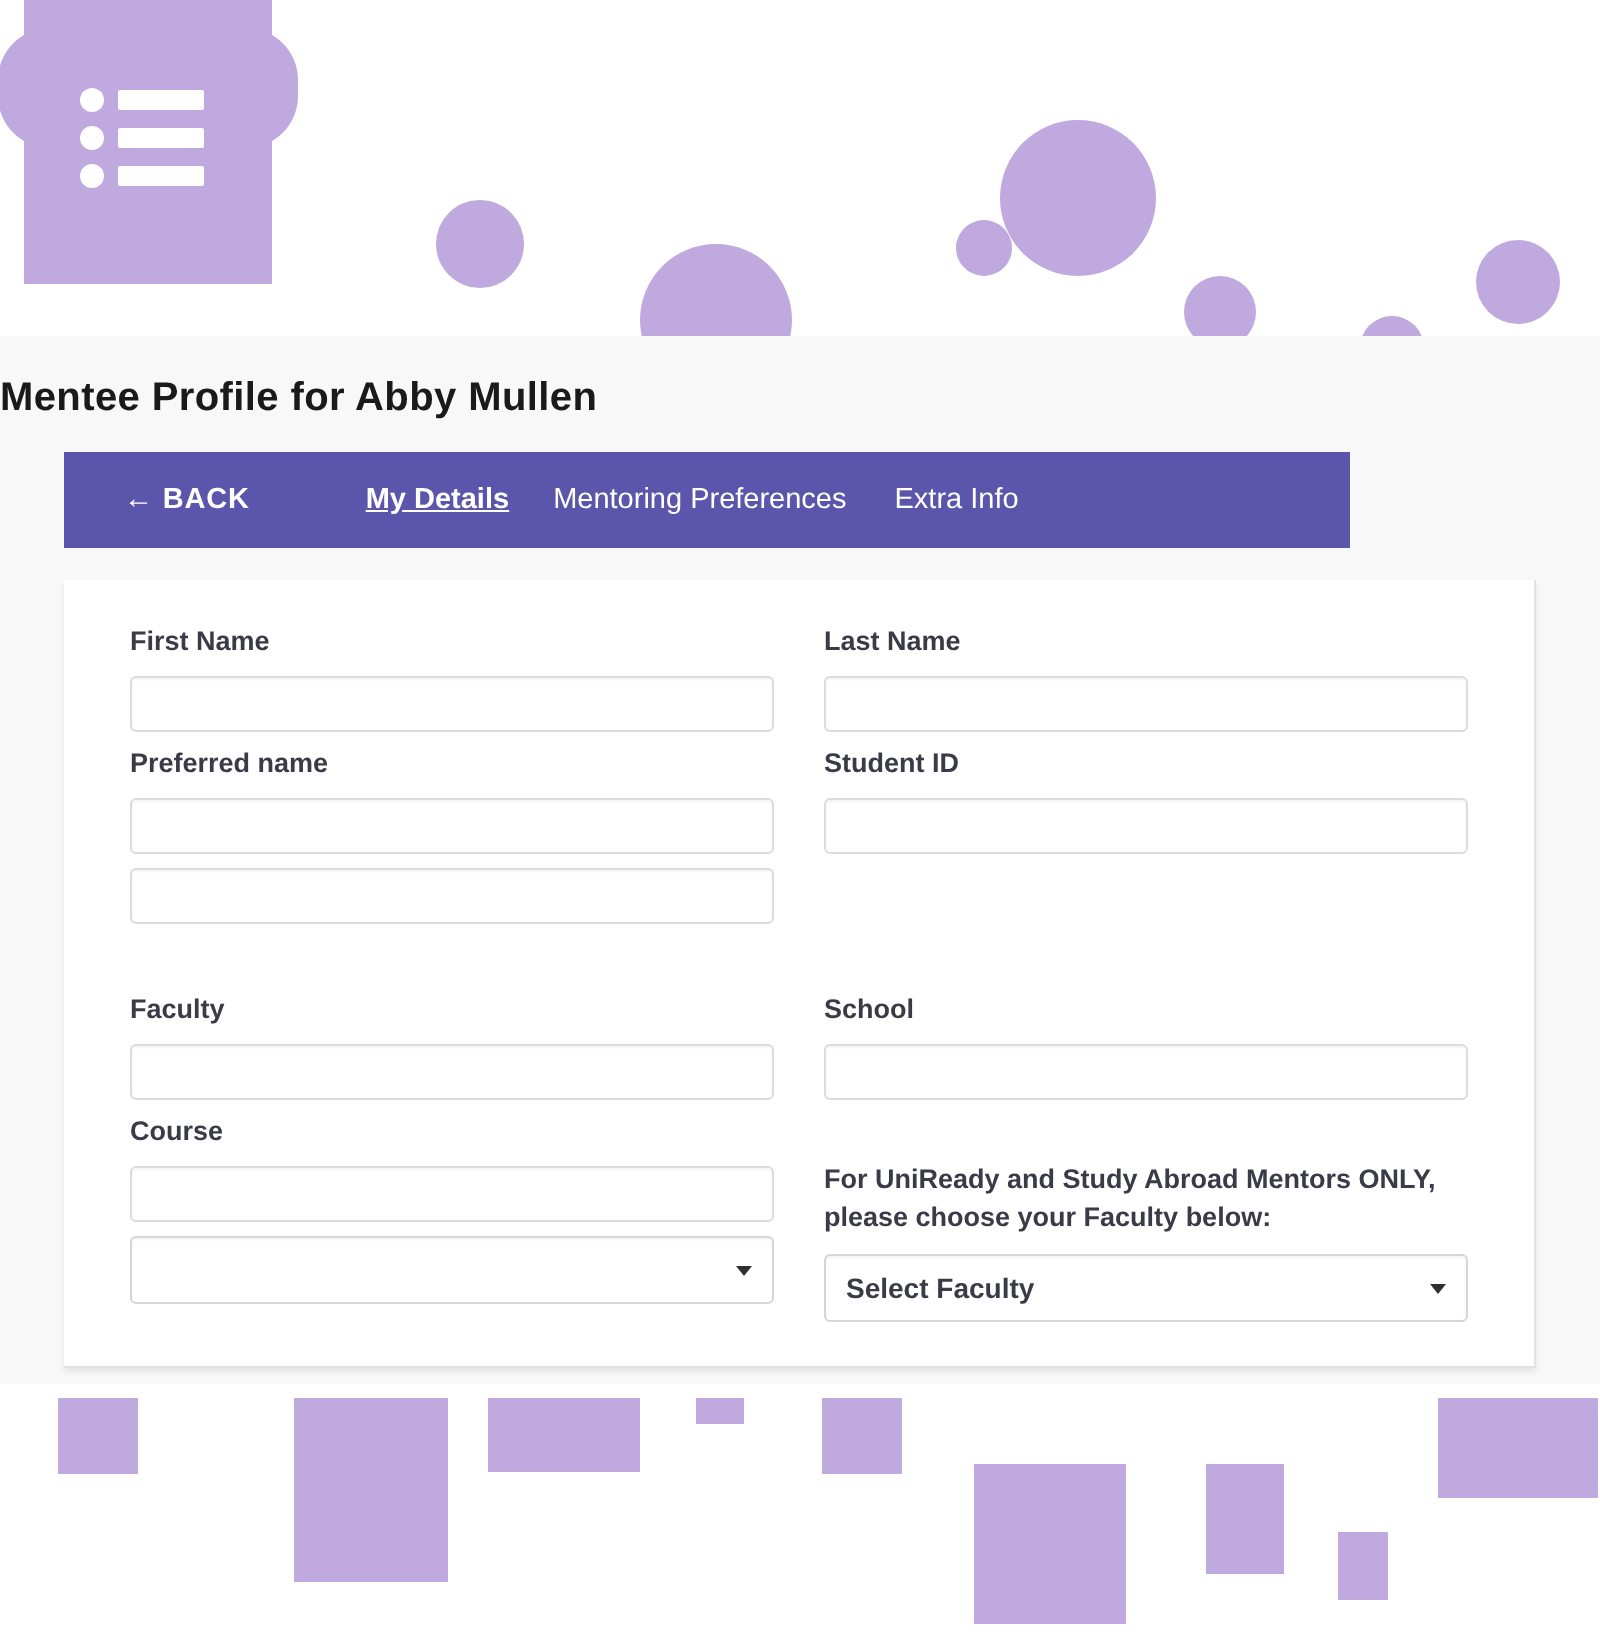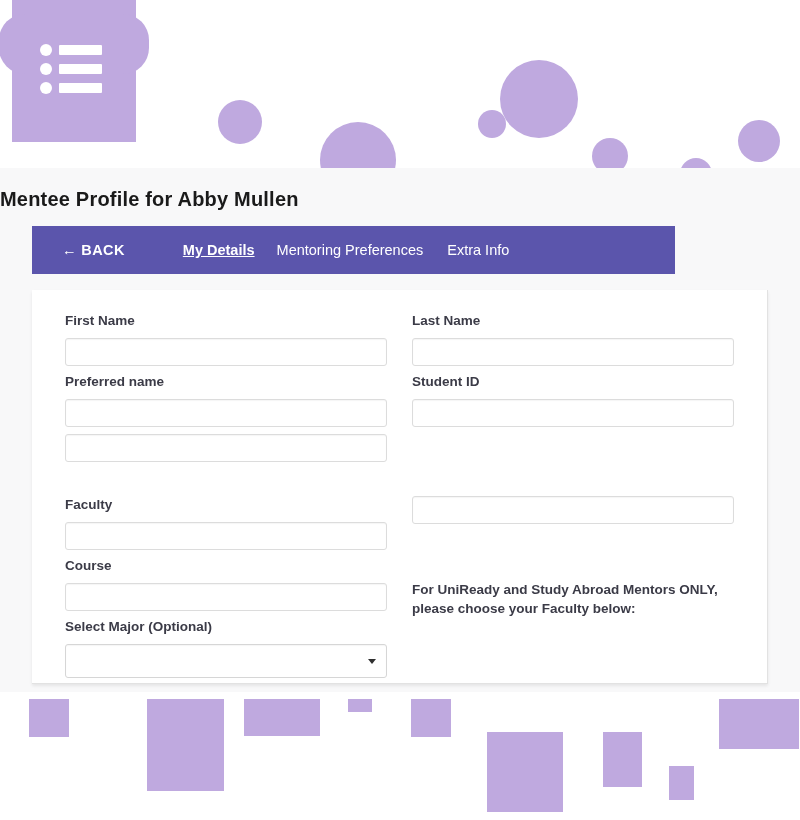--- a/index.html
+++ b/index.html
@@ -314,21 +314,20 @@
         <div class="field-label">Faculty</div>
         <input class="field-input" type="text" value="" placeholder="" style="">
       </div>
 
       <div class="field" id="f-course">
         <div class="field-label">Course</div>
         <input class="field-input" type="text" value="" placeholder="" style="">
       </div>
 
       <div class="field" id="f-major">
-        <div class="field-label">Select Major (Optional)</div>
         <div class="field-select">
           <span></span>
           <span class="caret"></span>
         </div>
       </div>
 
     </div>
 
     <div class="col col-right">
 
@@ -336,25 +335,30 @@
         <div class="field-label">Last Name</div>
         <input class="field-input" type="text" value="" placeholder="" style="">
       </div>
 
       <div class="field" id="f-sid">
         <div class="field-label">Student ID</div>
         <input class="field-input" type="text" value="" placeholder="" style="">
       </div>
 
       <div class="field" id="f-school">
+        <div class="field-label">School</div>
         <input class="field-input" type="text" value="" placeholder="" style="">
       </div>
 
       <div class="field" id="f-ureadyfac">
         <div class="note-text">For UniReady and Study Abroad Mentors ONLY, please choose your Faculty below:</div>
+        <div class="field-select">
+          <span>Select Faculty</span>
+          <span class="caret"></span>
+        </div>
       </div>
 
     </div>
 
   </div>
 </div>
 
 <div id="deco-bottom">
   <div class="rect" style="left:29px; top:7px; width:40px; height:38px;"></div>
   <div class="rect" style="left:147px; top:7px; width:77px; height:92px;"></div>

